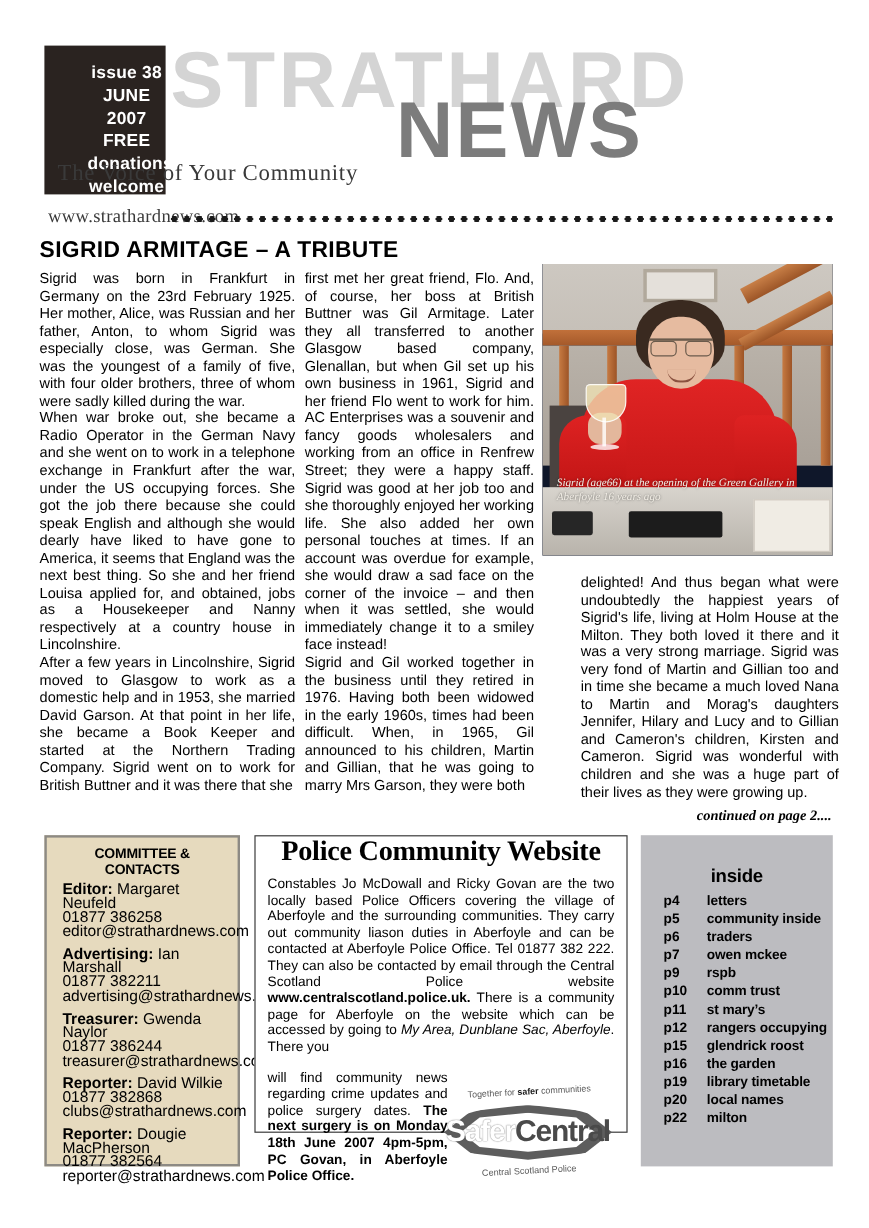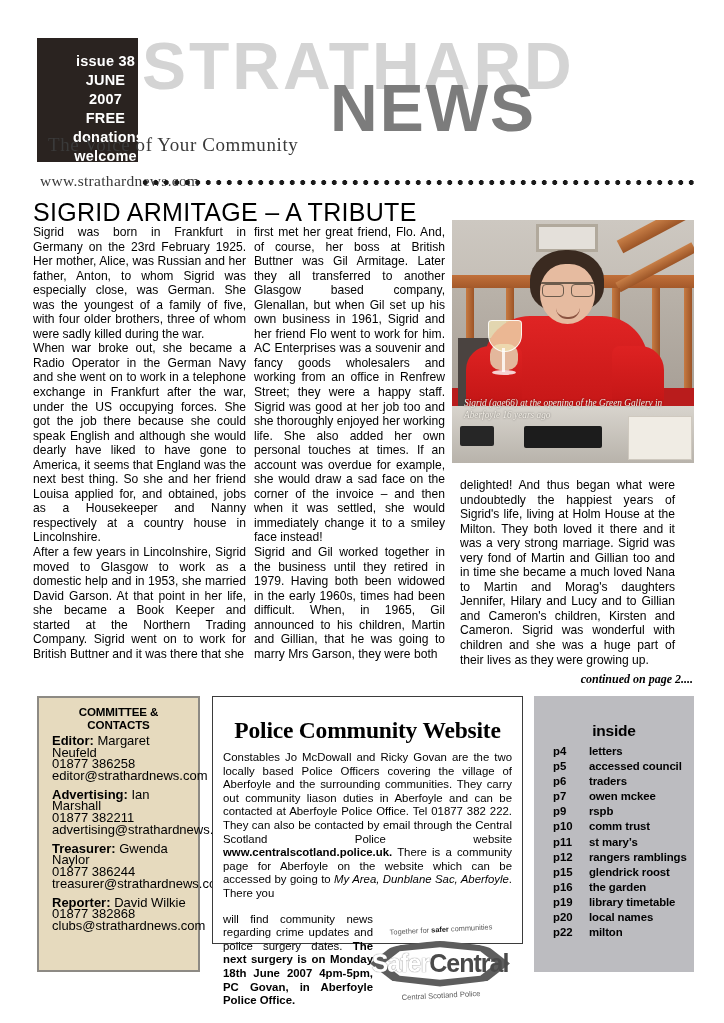--- a/index.html
+++ b/index.html
@@ -92,55 +92,55 @@
     width: 554px; height: 5px;
     background-image: radial-gradient(circle, #1a1a1a 45%, transparent 47%);
     background-size: 10.5px 5px;
     background-repeat: repeat-x;
   }
 
   
   #headline {
     position: absolute;
     left: 33px; top: 198px;
-    font-size: 25px;
-    font-weight: normal;
+    font-size: 19px;
+    font-weight: bold;
     letter-spacing: 0.3px;
   }
 
   .col {
     position: absolute;
     font-size: 12.1px;
     line-height: 14.55px;
     text-align: justify;
     color: #000;
   }
   .col p { margin: 0; }
   #col1 { left: 33px; top: 225px; width: 213px; }
   #col2 { left: 254px; top: 225px; width: 191px; }
-  #col3 { left: 460px; top: 478px; width: 215px; }
+  #col3 { left: 484px; top: 478px; width: 215px; }
 
   #continued {
     position: absolute;
     left: 478px; top: 672px;
     width: 215px;
     text-align: right;
     font-family: "Liberation Serif", serif;
     font-style: italic;
     font-weight: bold;
     font-size: 12px;
   }
 
   
   #photo {
     position: absolute;
     left: 452px; top: 220px;
     width: 242px; height: 243px;
     overflow: hidden;
-    background: #b91c1c;
+    background: #0f172a;
   }
   .ph-wallTop {
     position: absolute; left:0; top:0; width:242px; height:58px;
     background: linear-gradient(180deg,#cdc8c1,#c6c0b8);
   }
   .ph-frame {
     position: absolute; left: 84px; top: 4px; width: 56px; height: 22px;
     border: 3px solid #b1a99c; background:#e4e0da;
   }
   .ph-railTop {
@@ -278,21 +278,21 @@
   .contact .role { font-weight: bold; }
   .contact .line { display: block; }
 
   #police-box {
     position: absolute;
     left: 212px; top: 696px;
     width: 311px; height: 248px;
     border: 1.6px solid #3b3b3b;
     box-sizing: border-box;
     background: #fff;
-    padding: 20px 10px;
+    padding: 0 10px;
   }
   #police-title {
     text-align: center;
     font-family: "Liberation Serif", serif;
     font-weight: bold;
     font-size: 23.5px;
     letter-spacing: -0.2px;
     margin-bottom: 7px;
   }
   #police-body {
@@ -400,21 +400,21 @@
 
 <div id="headline">SIGRID ARMITAGE – A TRIBUTE</div>
 
 <div class="col" id="col1">
     <p>Sigrid was born in Frankfurt in Germany on the 23rd February 1925. Her mother, Alice, was Russian and her father, Anton, to whom Sigrid was especially close, was German. She was the youngest of a family of five, with four older brothers, three of whom were sadly killed during the war.</p>
     <p>When war broke out, she became a Radio Operator in the German Navy and she went on to work in a telephone exchange in Frankfurt after the war, under the US occupying forces. She got the job there because she could speak English and although she would dearly have liked to have gone to America, it seems that England was the next best thing. So she and her friend Louisa applied for, and obtained, jobs as a Housekeeper and Nanny respectively at a country house in Lincolnshire.</p>
     <p>After a few years in Lincolnshire, Sigrid moved to Glasgow to work as a domestic help and in 1953, she married David Garson. At that point in her life, she became a Book Keeper and started at the Northern Trading Company. Sigrid went on to work for British Buttner and it was there that she</p>
   </div>
 <div class="col" id="col2">
     <p>first met her great friend, Flo. And, of course, her boss at British Buttner was Gil Armitage. Later they all transferred to another Glasgow based company, Glenallan, but when Gil set up his own business in 1961, Sigrid and her friend Flo went to work for him. AC Enterprises was a souvenir and fancy goods wholesalers and working from an office in Renfrew Street; they were a happy staff. Sigrid was good at her job too and she thoroughly enjoyed her working life. She also added her own personal touches at times. If an account was overdue for example, she would draw a sad face on the corner of the invoice – and then when it was settled, she would immediately change it to a smiley face instead!</p>
-    <p>Sigrid and Gil worked together in the business until they retired in 1979. Having both been widowed in the early 1960s, times had been difficult. When, in 1965, Gil announced to his children, Martin and Gillian, that he was going to marry Mrs Garson, they were both</p>
+    <p>Sigrid and Gil worked together in the business until they retired in 1976. Having both been widowed in the early 1960s, times had been difficult. When, in 1965, Gil announced to his children, Martin and Gillian, that he was going to marry Mrs Garson, they were both</p>
   </div>
 <div class="col" id="col3">
     <p>delighted!  And thus began what were undoubtedly the happiest years of Sigrid's life, living at Holm House at the Milton. They both loved it there and it was a very strong marriage. Sigrid was very fond of Martin and Gillian too and in time she became a much loved Nana to Martin and Morag's daughters Jennifer, Hilary and Lucy and to Gillian and Cameron's children, Kirsten and Cameron. Sigrid was wonderful with children and she was a huge part of their lives as they were growing up.</p>
   </div>
 <div id="continued">continued on page 2....</div>
 
 <div id="photo">
   <div class="ph-wallTop"></div>
   <div class="ph-frame"></div>
   <div class="ph-stairRail"></div>
@@ -445,20 +445,21 @@
   <div id="photo-caption">Sigrid (age66) at the opening of the Green Gallery in Aberfoyle 16 years ago</div>
 </div>
 
 <div id="committee-box">
   <div id="committee-title">COMMITTEE &amp; CONTACTS</div>
   <div id="committee-list">
       <div class="contact"><span class="role">Editor:</span><span> Margaret Neufeld</span><span class="line">01877 386258</span><span class="line">editor@strathardnews.com</span></div>
       <div class="contact"><span class="role">Advertising:</span><span> Ian Marshall</span><span class="line">01877 382211</span><span class="line">advertising@strathardnews.com</span></div>
       <div class="contact"><span class="role">Treasurer:</span><span> Gwenda Naylor</span><span class="line">01877 386244</span><span class="line">treasurer@strathardnews.com</span></div>
       <div class="contact"><span class="role">Reporter:</span><span> David Wilkie</span><span class="line">01877 382868</span><span class="line">clubs@strathardnews.com</span></div>
+      <div class="contact"><span class="role">Reporter:</span><span> Dougie MacPherson</span><span class="line">01877 382564</span><span class="line">reporter@strathardnews.com</span></div>
     </div>
 </div>
 
 <div id="police-box">
   <div id="police-title">Police Community Website</div>
   <div id="police-body"><span>Constables Jo McDowall and Ricky Govan are the two locally based Police Officers covering the village of Aberfoyle and the surrounding communities.  They carry out community liason duties in Aberfoyle and can be contacted at Aberfoyle Police Office. Tel 01877 382 222. They can also be contacted by email through the Central Scotland Police website </span><span class="b">www.centralscotland.police.uk.</span><span>  There is a community page for Aberfoyle on the website which can be accessed by going to </span><span class="i">My Area, Dunblane Sac, Aberfoyle</span><span>.  There you</span></div>
   <div id="police-lower">
     <div id="police-text-left"><span>will find community news regarding crime updates and police surgery dates. </span><span class="bold-block">The next surgery is on Monday 18th June 2007 4pm-5pm, PC Govan, in Aberfoyle Police Office.</span></div>
     <div id="safer-logo">
       <div class="sl-top"><span>Together for </span><b>safer</b><span> communities</span></div>
@@ -472,21 +473,21 @@
 
 <div id="inside-box">
   <div id="inside-title">inside</div>
   <div id="inside-list">
       <div class="ins-row">
         <div class="ins-page">p4</div>
         <div class="ins-label">letters</div>
       </div>
       <div class="ins-row">
         <div class="ins-page">p5</div>
-        <div class="ins-label">accessed council</div>
+        <div class="ins-label">community inside</div>
       </div>
       <div class="ins-row">
         <div class="ins-page">p6</div>
         <div class="ins-label">traders</div>
       </div>
       <div class="ins-row">
         <div class="ins-page">p7</div>
         <div class="ins-label">owen mckee</div>
       </div>
       <div class="ins-row">
@@ -496,21 +497,21 @@
       <div class="ins-row">
         <div class="ins-page">p10</div>
         <div class="ins-label">comm trust</div>
       </div>
       <div class="ins-row">
         <div class="ins-page">p11</div>
         <div class="ins-label">st mary’s</div>
       </div>
       <div class="ins-row">
         <div class="ins-page">p12</div>
-        <div class="ins-label">rangers ramblings</div>
+        <div class="ins-label">rangers occupying</div>
       </div>
       <div class="ins-row">
         <div class="ins-page">p15</div>
         <div class="ins-label">glendrick roost</div>
       </div>
       <div class="ins-row">
         <div class="ins-page">p16</div>
         <div class="ins-label">the garden</div>
       </div>
       <div class="ins-row">

